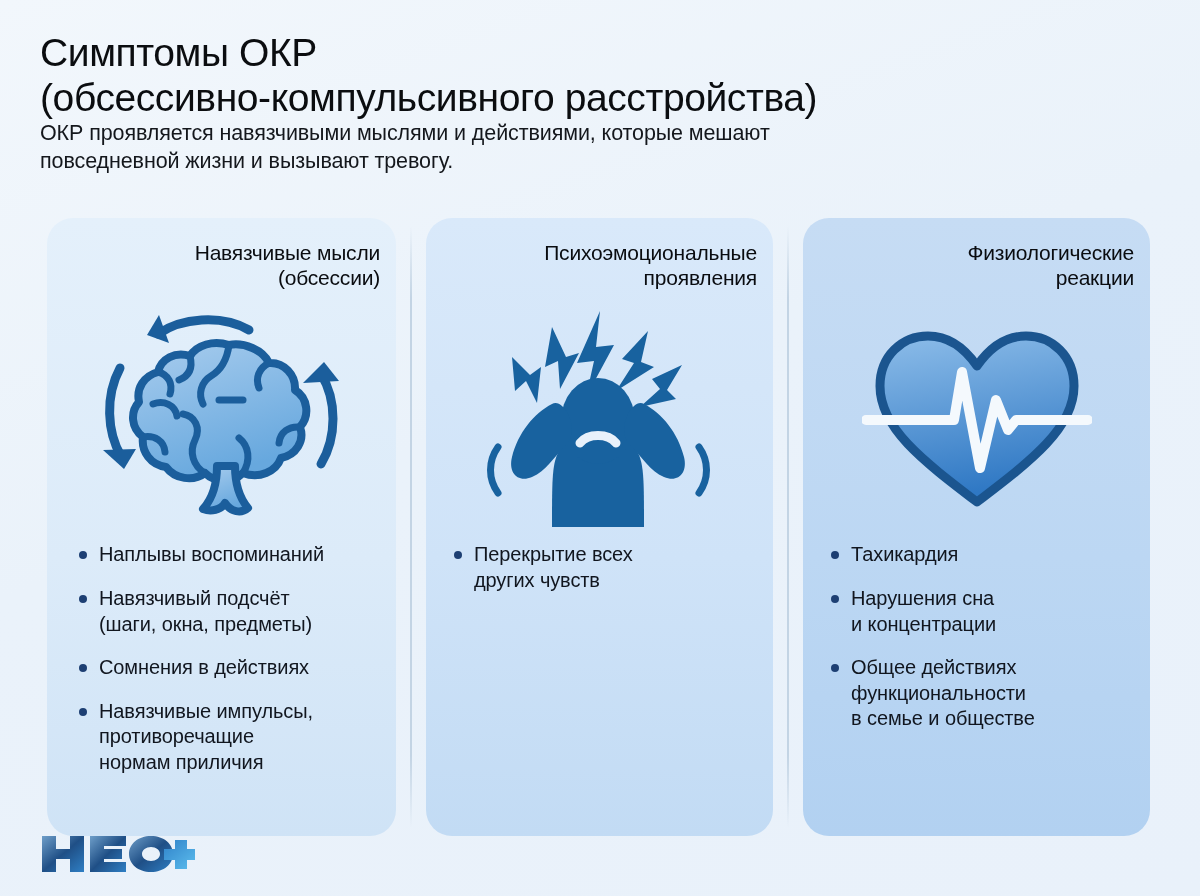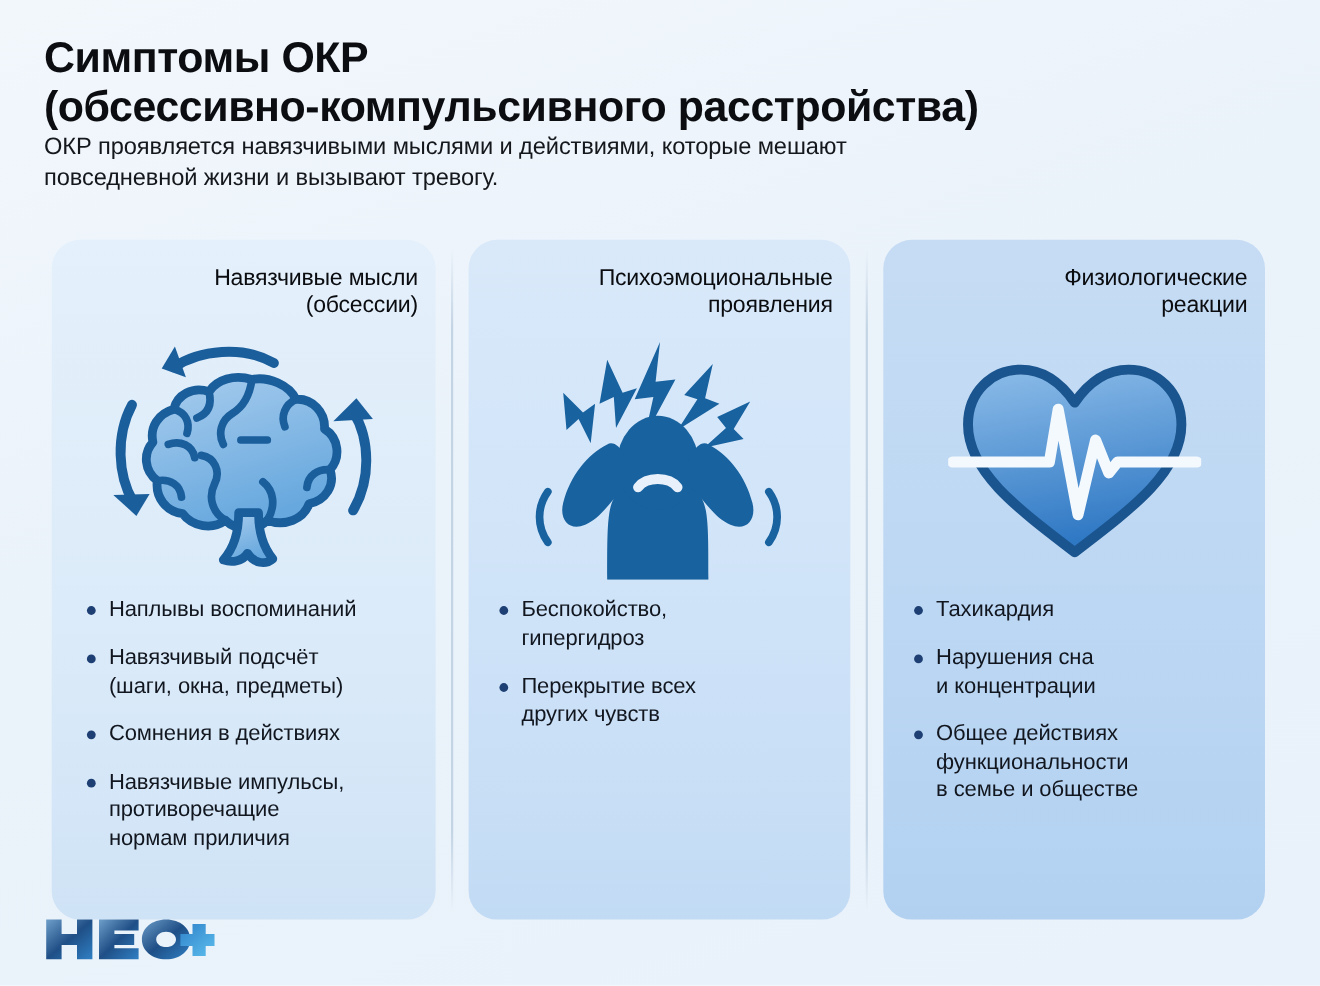--- a/index.html
+++ b/index.html
@@ -13,21 +13,21 @@
     position:relative;
   }
   .page {
     position:absolute; inset:0;
     padding:30px 36px 0 40px;
   }
 
   
   .title {
     font-size:39px;
-    font-weight:bold;
+    font-weight:normal;
     line-height:1.16;
     color:#0b0d10;
     letter-spacing:-0.4px;
     white-space:pre-line;
   }
   .subtitle {
     font-size:21.5px;
     line-height:1.3;
     color:#14171c;
     letter-spacing:-0.1px;
@@ -216,22 +216,20 @@
 
             <path d="M16 142 C6 156 6 174 16 188" fill="none" stroke="#18629f" stroke-width="7" stroke-linecap="round"></path>
             <path d="M217 142 C227 156 227 174 217 188" fill="none" stroke="#18629f" stroke-width="7" stroke-linecap="round"></path>
           </g>
 
           <path d="M98 138 C106 128 126 128 134 138" fill="none" stroke="#e8f1fb" stroke-width="9" stroke-linecap="round"></path>
         </svg>
       </div>
 
       <ul class="bullets">
-        <li>Беспокойство,
-гипергидроз</li>
         <li>Перекрытие всех
 других чувств</li>
       </ul>
     </section>
 
     <div class="divider"></div>
 
     <section class="card c3">
       <h2 class="card-title">Физиологические
 реакции</h2>

